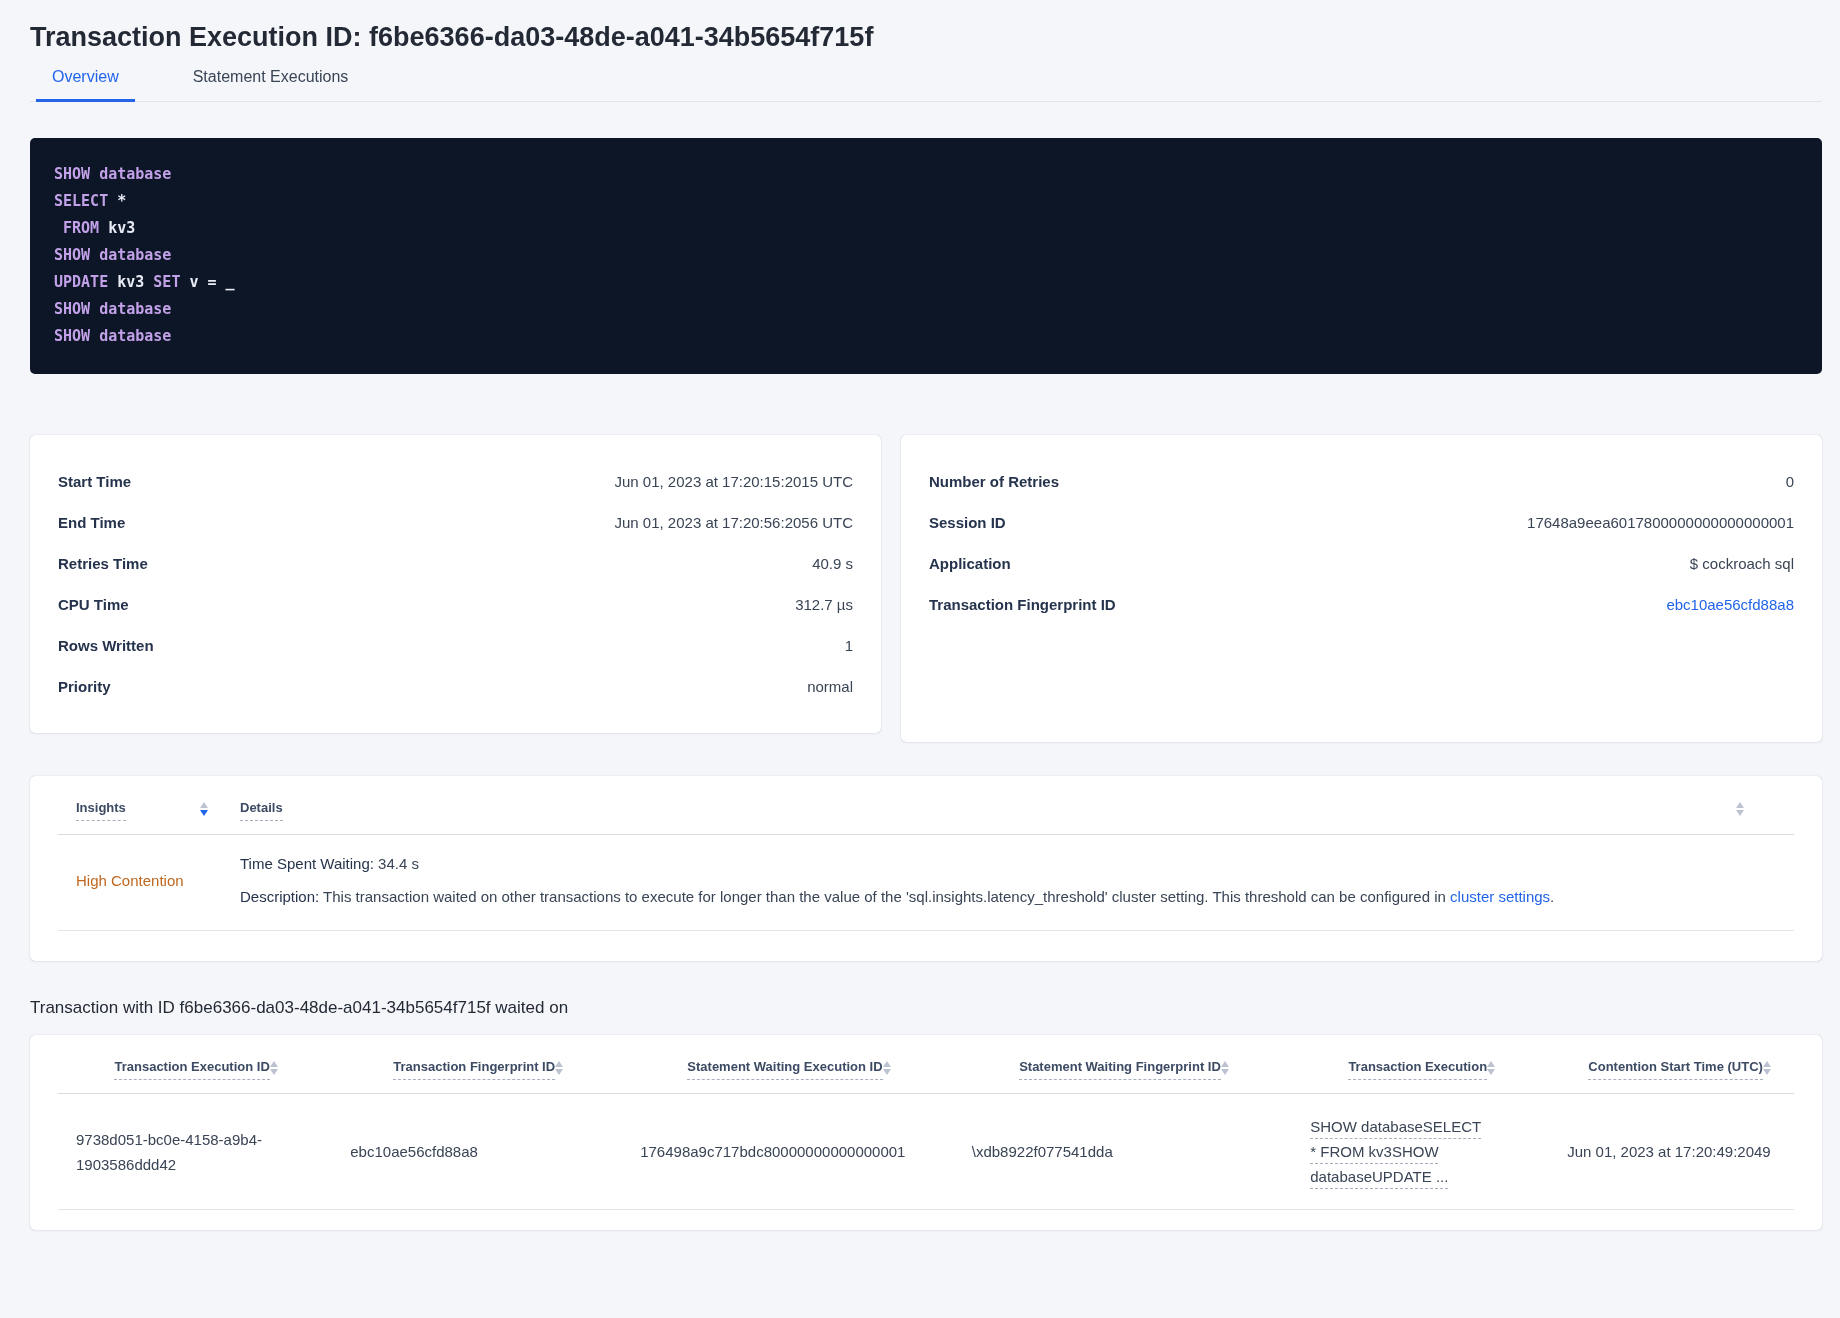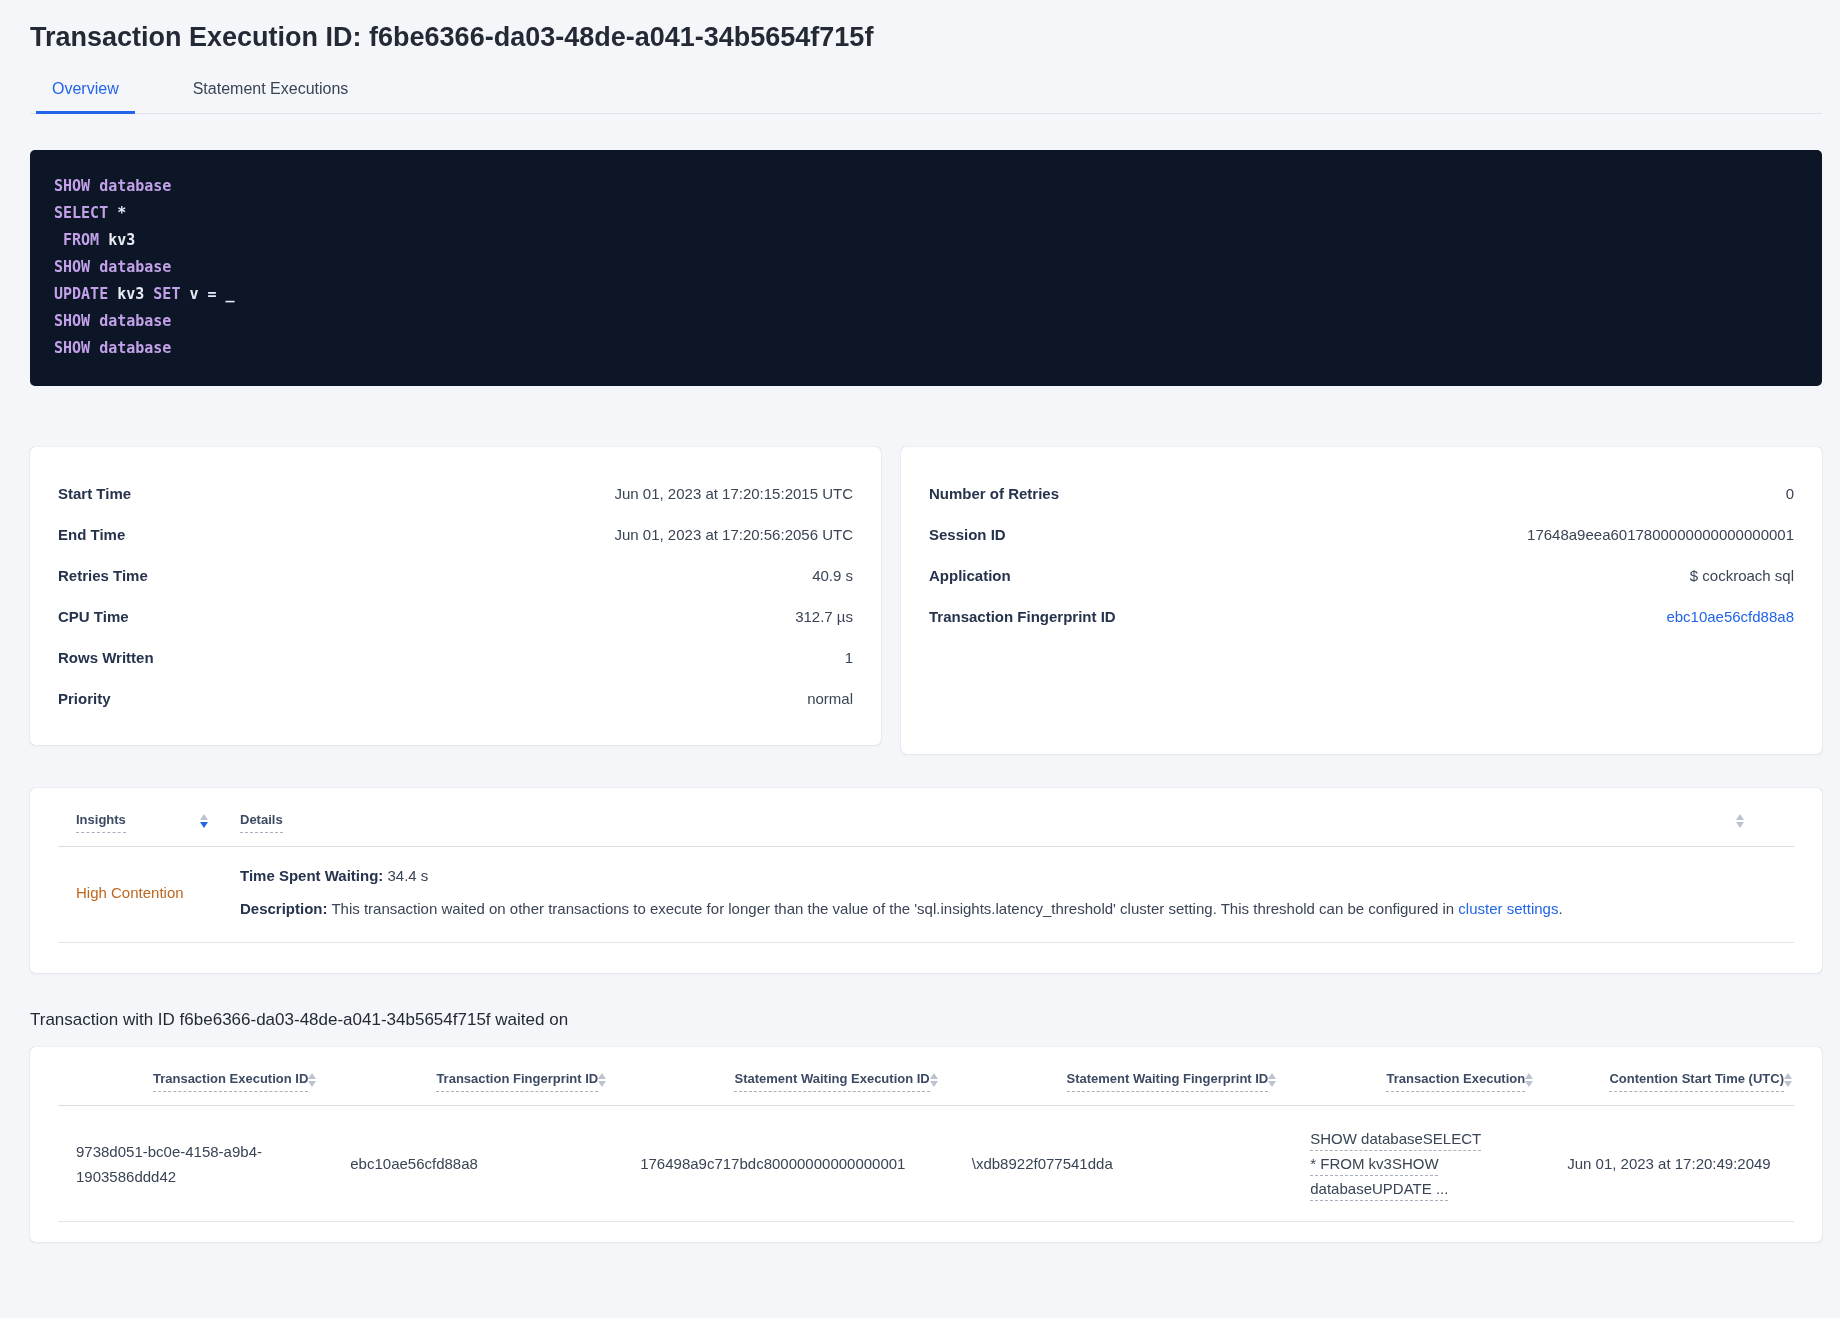--- a/index.html
+++ b/index.html
@@ -10,21 +10,21 @@
     color:#394455;
   }
   .page { width:1840px; height:1318px; padding:0 18px 0 30px; }
 
   
   .page-title {
     margin-top:22px;
     font-size:27px; font-weight:700; color:#242a35;
   }
   .tabbar {
-    margin-top:27px;
+    margin-top:15px;
     border-bottom:1px solid #dfe3ea;
     display:flex; align-items:flex-end;
   }
   .tab {
     position:relative;
     font-size:16px; color:#394455;
     padding:0 16px 15px; margin-left:6px;
     cursor:pointer;
   }
   .tab + .tab { margin-left:42px; }
@@ -78,29 +78,29 @@
     border-bottom:1px dashed #a9b0bd; padding-bottom:5px;
     cursor:pointer; display:inline-block;
   }
   .ins-col1 { width:164px; margin-left:18px; display:flex; justify-content:space-between; }
   .ins-col1 .arrows { margin-right:32px; margin-top:2px; }
   .ins-header .arrows.far-right { margin-left:auto; margin-right:50px; margin-top:2px; }
   .ins-row { display:flex; align-items:center; padding:18px 0 23px; border-bottom:1px solid #e2e5ec; }
   .insight-badge { width:164px; margin-left:18px; flex-shrink:0; font-size:15px; color:#c0671f; }
   .details-block { font-size:15px; color:#394455; line-height:21px; }
   .details-line1 { margin-bottom:12px; }
-  .b { font-weight:700; color:#25334d; }
+  .b { font-weight:400; color:#25334d; }
   .text-link { color:#2264ea; cursor:pointer; text-decoration:none; }
 
   
   .section-heading { margin:37px 0 17px; font-size:17px; font-weight:400; color:#242a35; }
   .table-card { padding:6px 28px 20px; }
   table { width:100%; border-collapse:collapse; table-layout:fixed; }
   th { text-align:left; padding:18px 0 13px 18px; border-bottom:1px solid #d8dce3; vertical-align:bottom; }
-  .th-flex { display:flex; justify-content:flex-end; align-items:flex-start; }
+  .th-flex { display:flex; justify-content:center; align-items:flex-start; }
   .th-flex .arrows { margin-right:16px; margin-top:2px; }
   th:last-child .th-flex .arrows { margin-right:2px; }
   td {
     padding:20px 18px; border-bottom:1px solid #e2e5ec;
     font-size:15px; color:#394455; line-height:25px;
     vertical-align:middle; overflow-wrap:break-word;
   }
   .dashed-link {
     display:inline; cursor:pointer; color:#394455;
     text-decoration:underline dashed #a9b0bd 1px;

